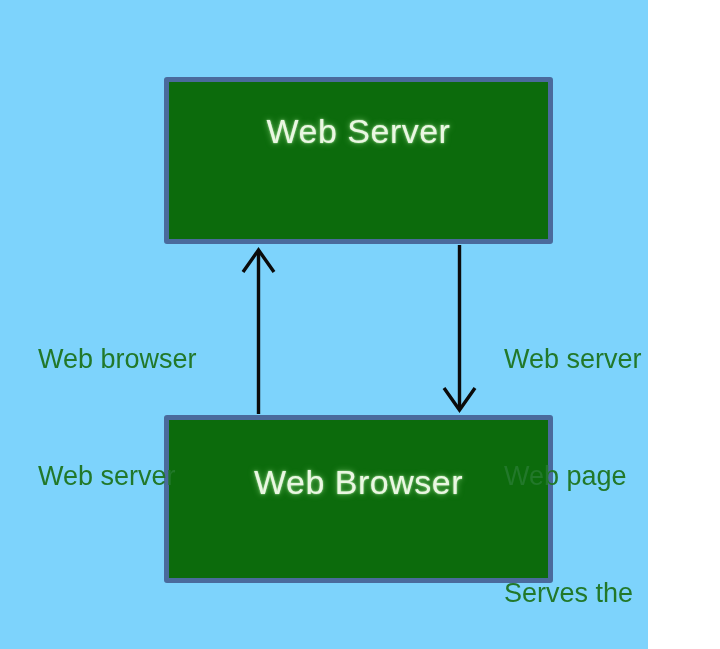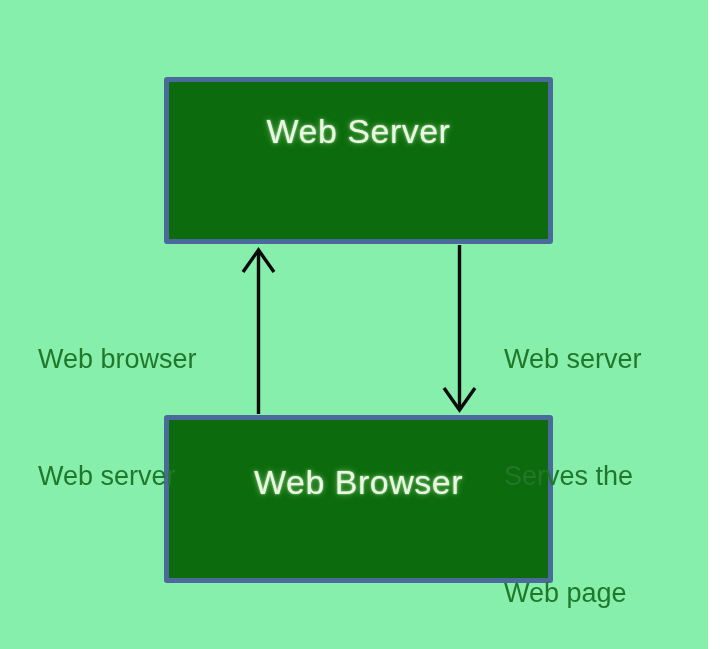--- a/index.html
+++ b/index.html
@@ -7,23 +7,23 @@
     margin: 0;
     padding: 0;
     background: #ffffff;
   }
   body {
     font-family: "Liberation Sans", "DejaVu Sans", sans-serif;
   }
 
   #canvas {
     position: relative;
-    width: 708px;
+    width: 648px;
     height: 649px;
-    background: #86efac;
+    background: #7dd3fc;
     overflow: hidden;
   }
 
   
   .node {
     position: absolute;
     box-sizing: border-box;
     background: #0c6b0c;
     border: 5px solid #4a6a9c;
     border-radius: 3px;
@@ -133,17 +133,17 @@
     </g>
   </svg>
 
   <div class="caption" id="caption-request">
     <span class="caption-line">Web browser</span>
     <span class="caption-line">Web server</span>
   </div>
 
   <div class="caption" id="caption-response">
     <span class="caption-line">Web server</span>
+    <span class="caption-line">Web page</span>
     <span class="caption-line">Serves the</span>
-    <span class="caption-line">Web page</span>
   </div>
 
 </div>
 
 </body></html>

